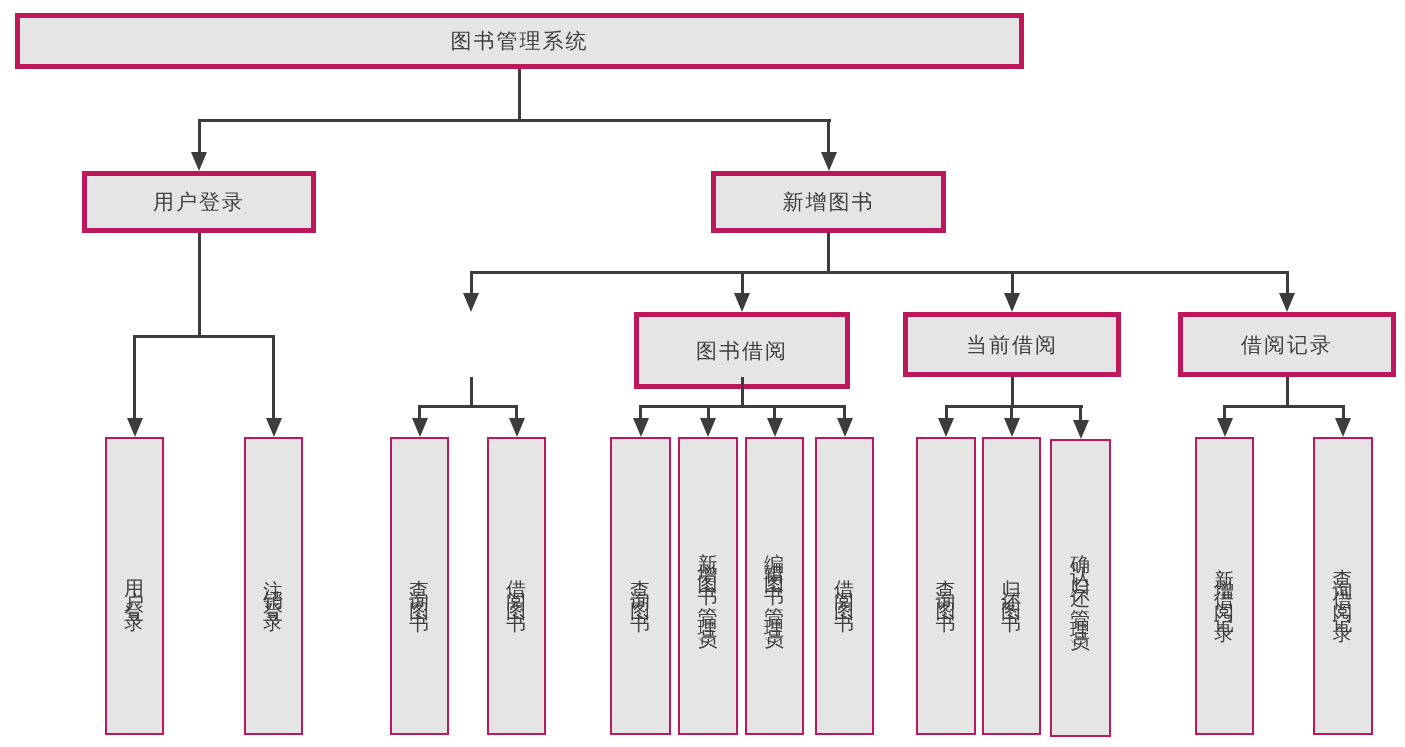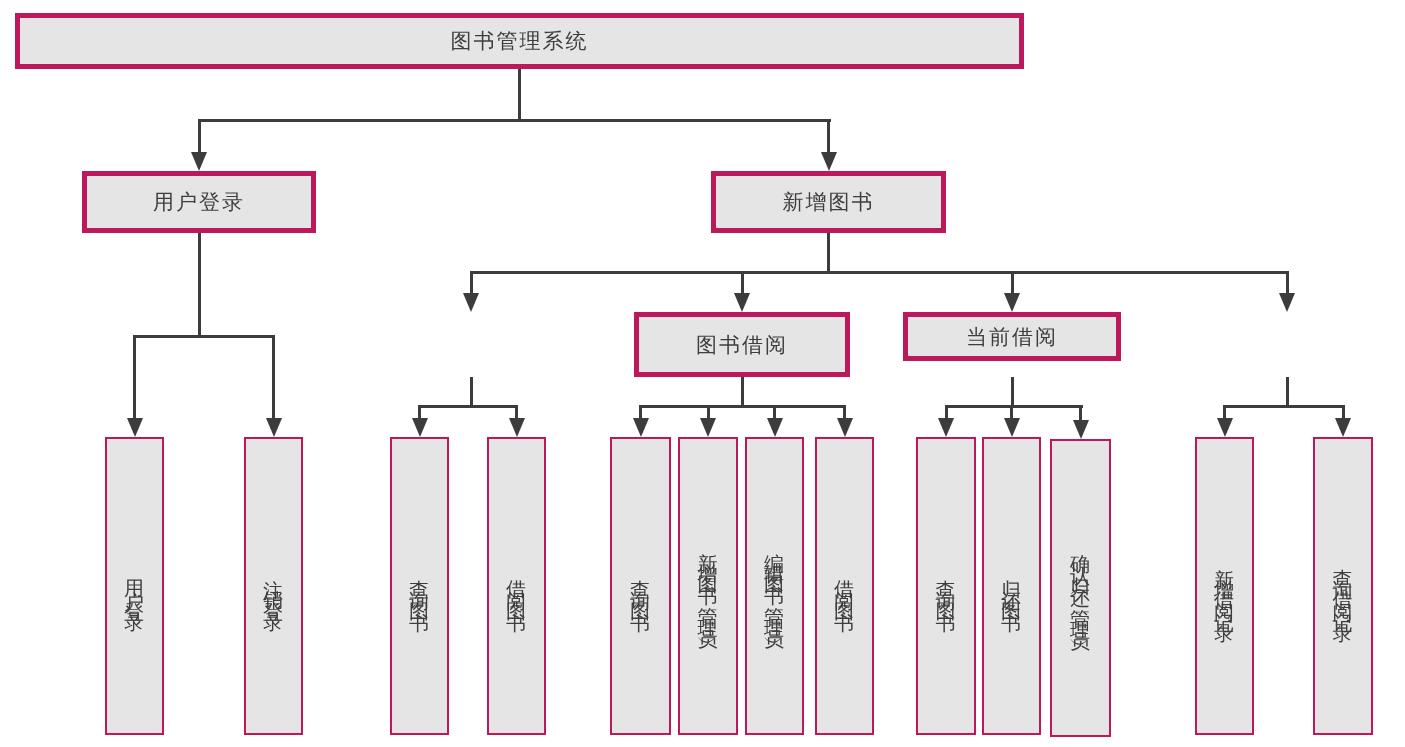--- a/index.html
+++ b/index.html
@@ -57,22 +57,23 @@
   <div class="ln" style="left:469.5px;top:271px;width:819px;height:3px"></div>
   <div class="ln" style="left:469.5px;top:271px;width:3px;height:26px"></div>
   <div class="ah" style="left:463px;top:293px"></div>
   <div class="ln" style="left:740.5px;top:271px;width:3px;height:26px"></div>
   <div class="ah" style="left:734px;top:293px"></div>
   <div class="ln" style="left:1010.5px;top:271px;width:3px;height:26px"></div>
   <div class="ah" style="left:1004px;top:293px"></div>
   <div class="ln" style="left:1285.5px;top:271px;width:3px;height:26px"></div>
   <div class="ah" style="left:1279px;top:293px"></div>
 
-  <div class="box" style="left:634px;top:312px;width:216px;height:65px">图书借阅</div>
-  <div class="box" style="left:903px;top:312px;width:218px;height:49px">当前借阅</div>
+  <div class="box" style="left:634px;top:312px;width:216px;height:77px">图书借阅</div>
+  <div class="box" style="left:903px;top:312px;width:218px;height:65px">当前借阅</div>
+  <div class="box" style="left:1178px;top:312px;width:218px;height:65px">借阅记录</div>
 
   <div class="ln" style="left:469.5px;top:377px;width:3px;height:31px"></div>
   <div class="ln" style="left:418px;top:405px;width:100px;height:3px"></div>
   <div class="ln" style="left:418px;top:405px;width:3px;height:17px"></div>
   <div class="ah" style="left:411.5px;top:418px"></div>
   <div class="ln" style="left:515px;top:405px;width:3px;height:17px"></div>
   <div class="ah" style="left:508.5px;top:418px"></div>
 
   <div class="ln" style="left:740.5px;top:377px;width:3px;height:31px"></div>
   <div class="ln" style="left:639px;top:405px;width:207px;height:3px"></div>

